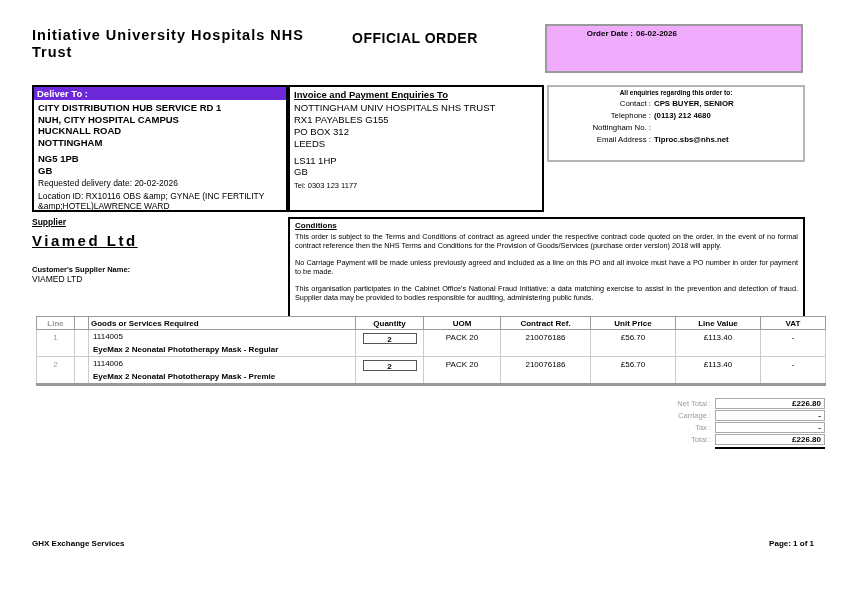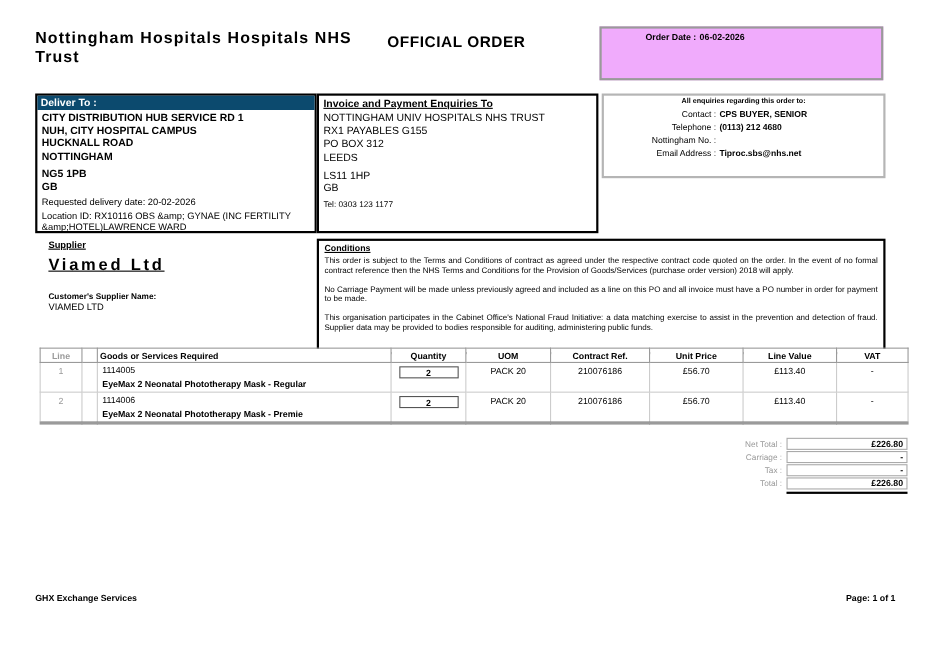--- a/index.html
+++ b/index.html
@@ -16,41 +16,41 @@
     border:2px solid #9a9a9a; background:#f0abfc; padding:3px 8px 2px 8px; }
   .order-row { display:flex; align-items:baseline; }
   .order-row .lbl { width:78px; text-align:right; font-size:8px; font-weight:bold; white-space:nowrap; }
   .order-row .val { font-size:8px; font-weight:bold; padding-left:3px; }
   .order-row .val.big { font-size:12.5px; letter-spacing:1.5px;margin-top:48px; }
   .order-note { text-align:center; font-size:6.3px; font-weight:bold; margin-top:2px; }
 
   
   .deliver-box { position:absolute; left:32px; top:85px; width:256px; height:127px;
     border:2px solid #000; background:#fff; }
-  .deliver-head { background:#0c4a6e; color:#fff; font-size:9.5px; font-weight:bold; padding:1px 3px; }
+  .deliver-head { background:#6d28d9; color:#fff; font-size:9.5px; font-weight:bold; padding:1px 3px; }
   .deliver-body { padding:2px 4px; }
   .addr-line { font-size:9.5px; font-weight:bold; line-height:1.22; }
   .addr-gap { height:5px; }
   .small-line { font-size:8.5px; line-height:1.2; margin-top:2px; }
 
   .invoice-box { position:absolute; left:288px; top:85px; width:256px; height:127px;
     border:2px solid #000; background:#fff; padding:2px 4px; }
   .invoice-head { font-size:9.5px; font-weight:bold; text-decoration:underline; margin-bottom:2px; }
   .invoice-line { font-size:9.5px; line-height:1.25; }
   .tel-line { font-size:7.5px; margin-top:3px; }
 
   .enq-box { position:absolute; left:547px; top:85px; width:258px; height:77px;
     border:2px solid #b5b5b5; background:#fff; padding:2px 6px; }
   .enq-head { font-size:6.5px; font-weight:bold; text-align:center; margin-bottom:2px; }
   .enq-row { display:flex; line-height:1.55; }
   .enq-row .lbl { width:96px; text-align:right; font-size:7.8px; white-space:nowrap; }
   .enq-row .val { font-size:7.8px; font-weight:bold; padding-left:3px; }
 
   
-  .supplier-block { position:absolute; left:44px; top:217px; width:256px; }
+  .supplier-block { position:absolute; left:32px; top:217px; width:256px; }
   .supplier-head { font-size:8.5px; font-weight:bold; text-decoration:underline; }
   .supplier-name { font-size:15px; font-weight:bold; letter-spacing:2.5px;
     text-decoration:underline; margin-top:5px; }
   .cs-label { font-size:7.5px; font-weight:bold; margin-top:16px; }
   .cs-name { font-size:8.5px; }
 
   
   .cond-box { position:absolute; left:288px; top:217px; width:517px; height:105px;
     border:2px solid #000; padding:2px 5px; }
   .cond-head { font-size:8px; font-weight:bold; text-decoration:underline; margin-bottom:2px; }
@@ -84,21 +84,21 @@
 
   
   .footer-left { position:absolute; left:32px; top:539px; font-size:8px; font-weight:bold; }
   .footer-right { position:absolute; right:28px; top:539px; font-size:8px; font-weight:bold; }
 </style>
 </head>
 <body>
 
 <div class="page">
 
-  <div class="org-name">Nottingham Hospitals Hospitals NHS Trust</div>
+  <div class="org-name">Initiative University Hospitals NHS Trust</div>
   <div class="doc-title">OFFICIAL ORDER</div>
 
   <div class="order-box">
     <div class="order-row">
       <span class="lbl">Order Date :</span>
       <span class="val">06-02-2026</span>
     </div>
     <div class="order-row">
       <span class="lbl">Order No :</span>
       <span class="val big">363049645</span>

